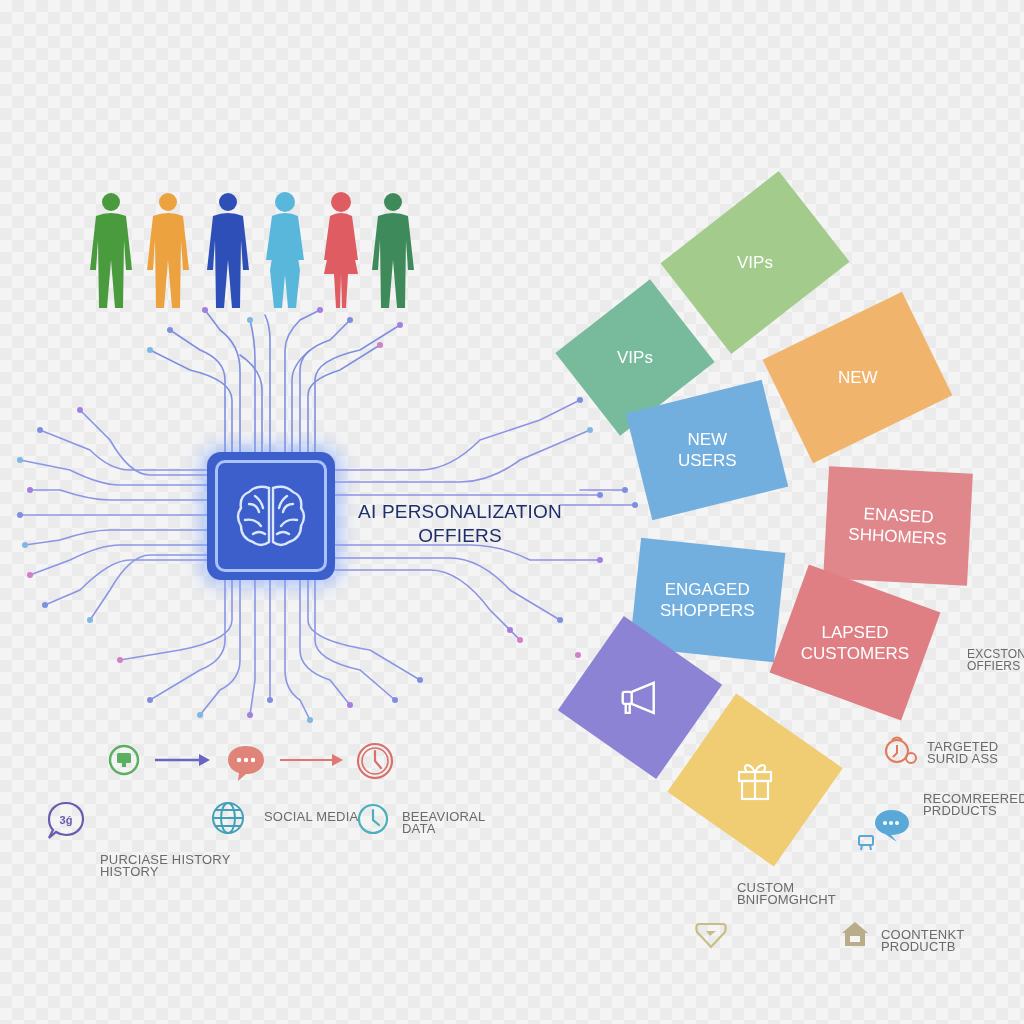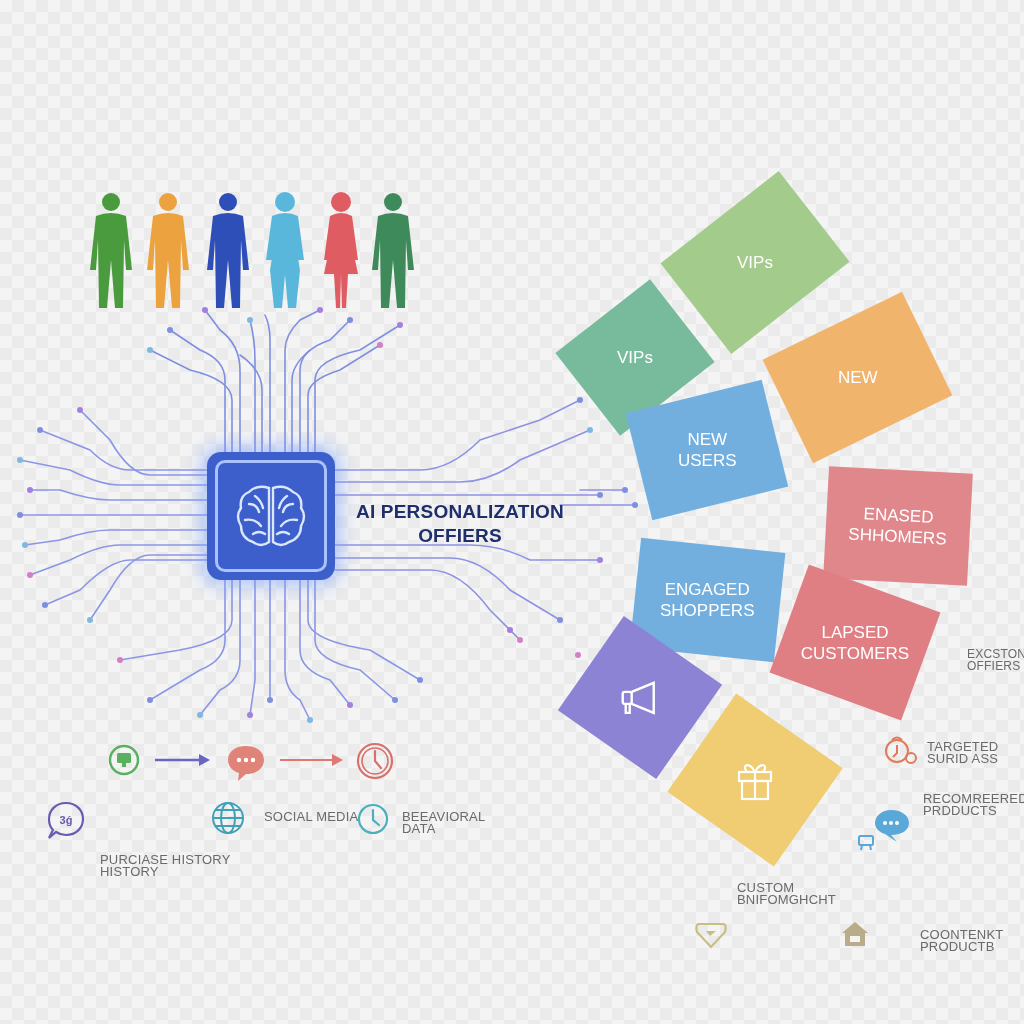--- a/index.html
+++ b/index.html
@@ -13,21 +13,21 @@
     background-size:24px 24px;background-position:0 0,12px 12px;
   }
   svg.circuit{position:absolute;left:0;top:0;}
   .person{position:absolute;top:190px;width:46px;height:122px;}
   .engine-box{
     position:absolute;left:207px;top:452px;width:128px;height:128px;
     background:#3d5fcc;border-radius:14px;
     box-shadow:0 0 18px 6px rgba(120,160,255,.55);
   }
   .engine-inner{position:absolute;left:8px;top:8px;right:8px;bottom:8px;border:3px solid #a9c3ff;border-radius:10px;}
-  .engine-title{position:absolute;left:330px;top:500px;width:260px;text-align:center;color:#1e2f6b;font-size:19px;font-weight:bold;line-height:24px;letter-spacing:.2px;}
+  .engine-title{position:absolute;left:330px;top:500px;width:260px;text-align:center;color:#1e2f6b;font-size:19px;font-weight:normal;line-height:24px;letter-spacing:.2px;}
   .tile{position:absolute;display:flex;align-items:center;justify-content:center;text-align:center;color:#fff;font-size:17px;line-height:21px;}
   .tile span{display:block;}
   .src-label,.out-label{position:absolute;font-size:13px;line-height:12px;color:#6a6a6a;text-transform:uppercase;letter-spacing:.2px;}
   .icon{position:absolute;}
 </style>
 </head>
 <body>
 
 <svg class="circuit" width="1024" height="1024">
   <g fill="none" stroke-width="1.6" stroke-linecap="round">
@@ -314,16 +314,16 @@
   <path d="M12 11 L22 11 L16 16Z" fill="#c7be84"></path>
 </svg>
 <div class="out-label" style="left:737px;top:882px">
   <div>CUSTOM</div>
     <div>BNIFOMGHCHT</div>
 </div>
 <svg class="icon" style="left:840px;top:920px" width="30" height="28" viewBox="0 0 30 28">
   <path d="M15 2 L28 13 H25 V26 H5 V13 H2 Z" fill="#b8ad88"></path>
     <rect x="10" y="16" width="10" height="6" fill="#f4f4f4"></rect>
 </svg>
-<div class="out-label" style="left:920px;top:929px">
+<div class="out-label" style="left:881px;top:929px">
   <div>COONTENKT</div>
     <div>PRODUCTB</div>
 </div>
 
 </body></html>

